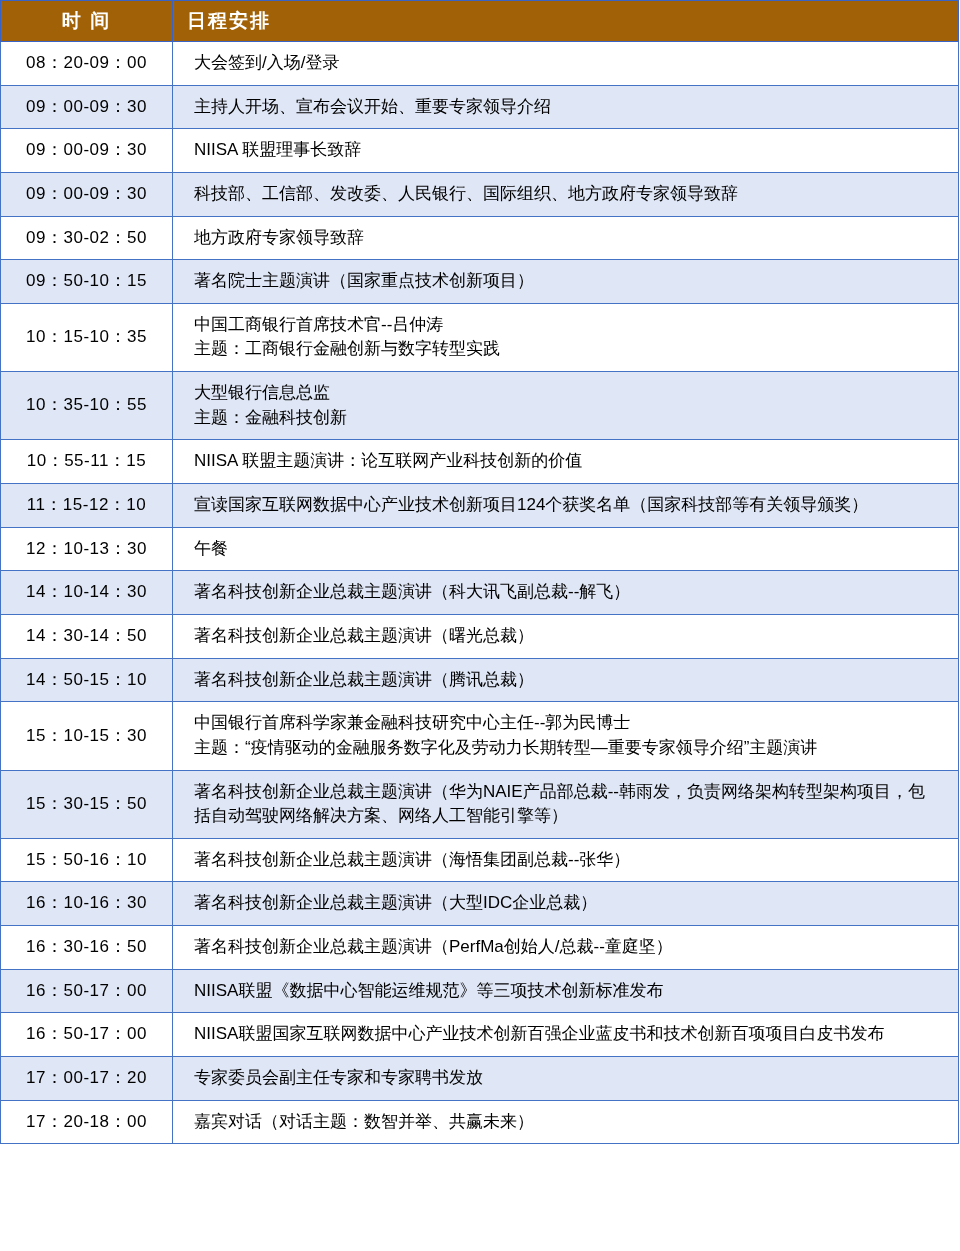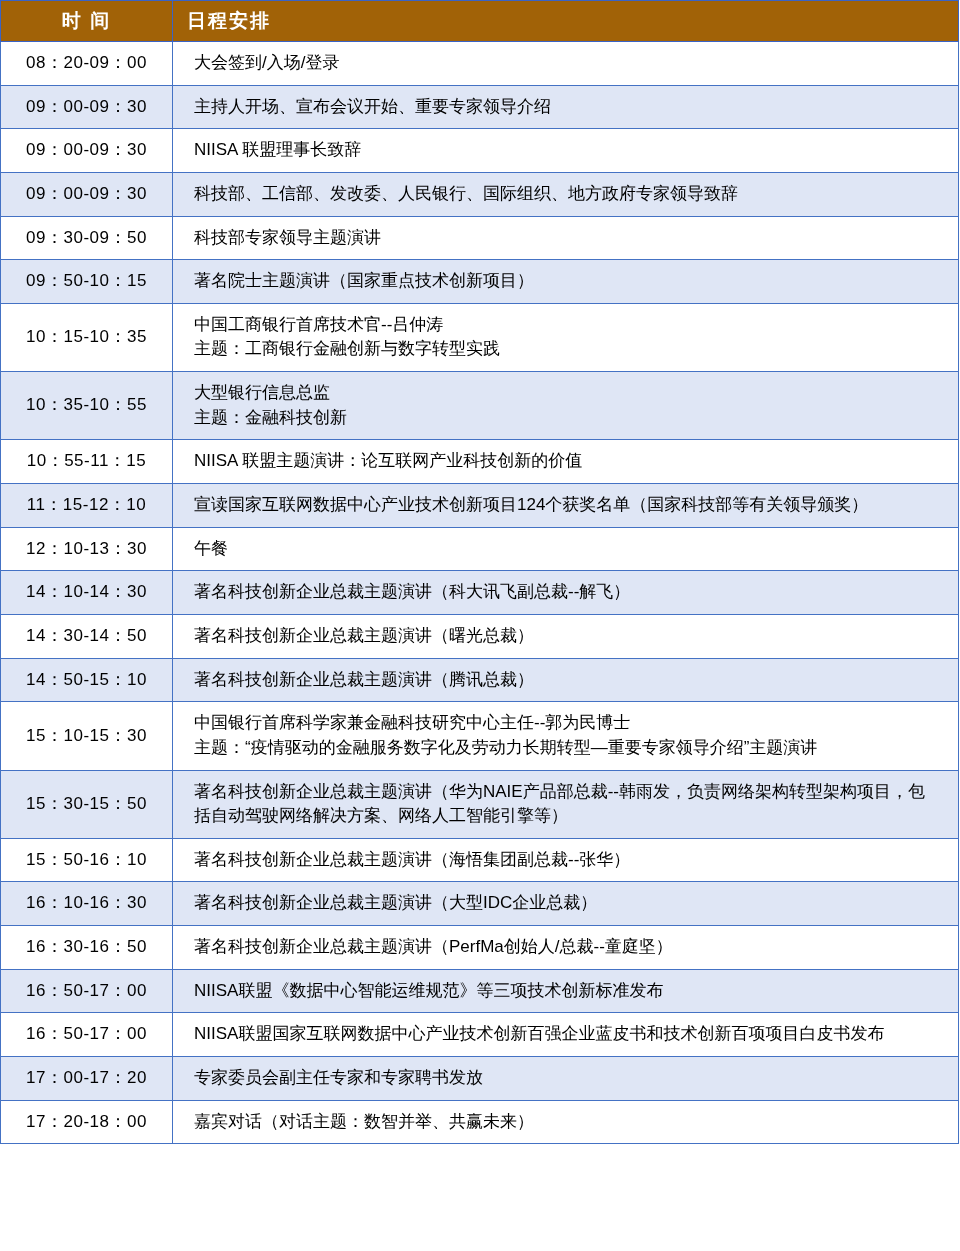--- a/index.html
+++ b/index.html
@@ -96,23 +96,23 @@
             <span class="line2">NIISA 联盟理事长致辞</span>
           </td>
         </tr>
         <tr class="alt">
           <td class="time">09：00-09：30</td>
           <td class="item">
             <span class="line2">科技部、工信部、发改委、人民银行、国际组织、地方政府专家领导致辞</span>
           </td>
         </tr>
         <tr class="plain">
-          <td class="time">09：30-09：50</td>
-          <td class="item">
-            <span class="line2">科技部专家领导主题演讲</span>
+          <td class="time">09：30-02：50</td>
+          <td class="item">
+            <span class="line2">地方政府专家领导致辞</span>
           </td>
         </tr>
         <tr class="alt">
           <td class="time">09：50-10：15</td>
           <td class="item">
             <span class="line2">著名院士主题演讲（国家重点技术创新项目）</span>
           </td>
         </tr>
         <tr class="plain">
           <td class="time">10：15-10：35</td>

